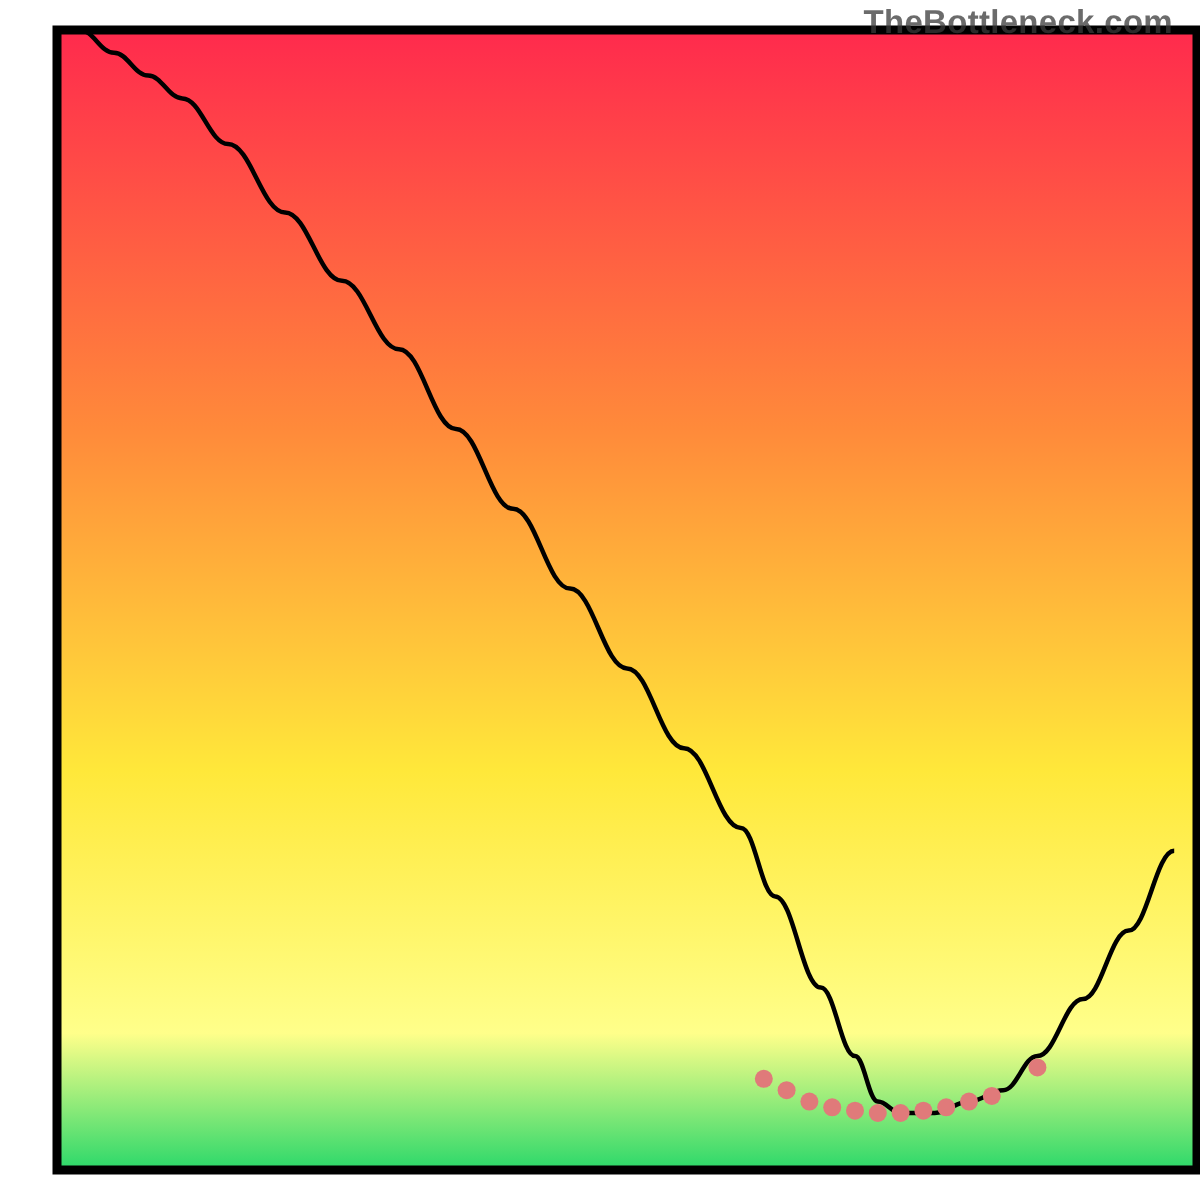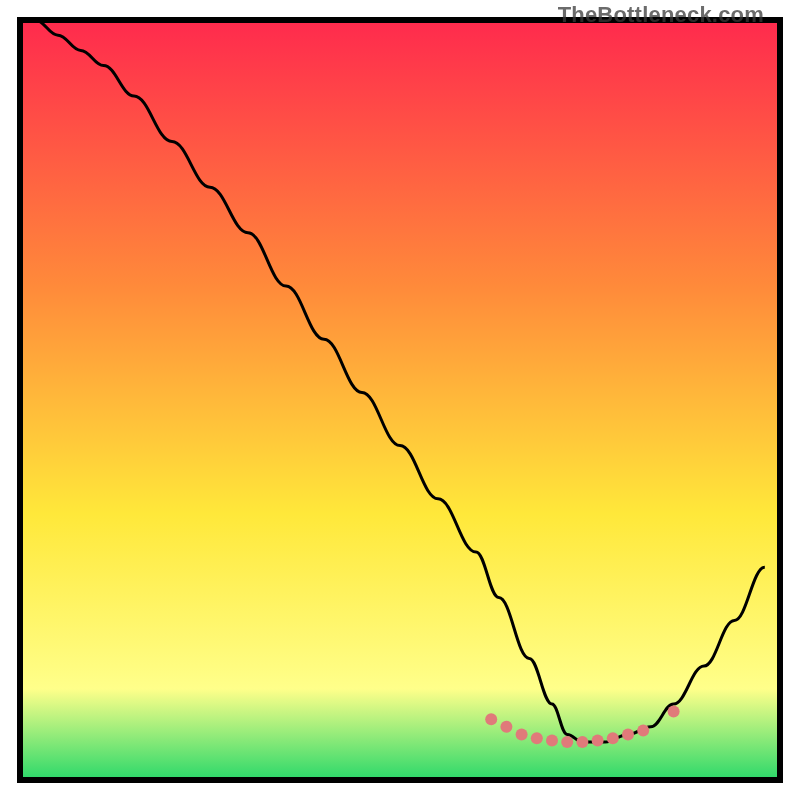--- a/index.html
+++ b/index.html
@@ -8,20 +8,21 @@
     width: 800px;
     height: 800px;
     background: #ffffff;
     font-family: Arial, Helvetica, sans-serif;
     overflow: hidden;
   }
   .canvas-wrap {
     position: relative;
     width: 772px;
     height: 800px;
+    padding-left: 18px;
   }
   svg.chart {
     display: block;
     width: 800px;
     height: 800px;
   }
   .watermark {
     position: absolute;
     top: 2px;
     right: 8px;

